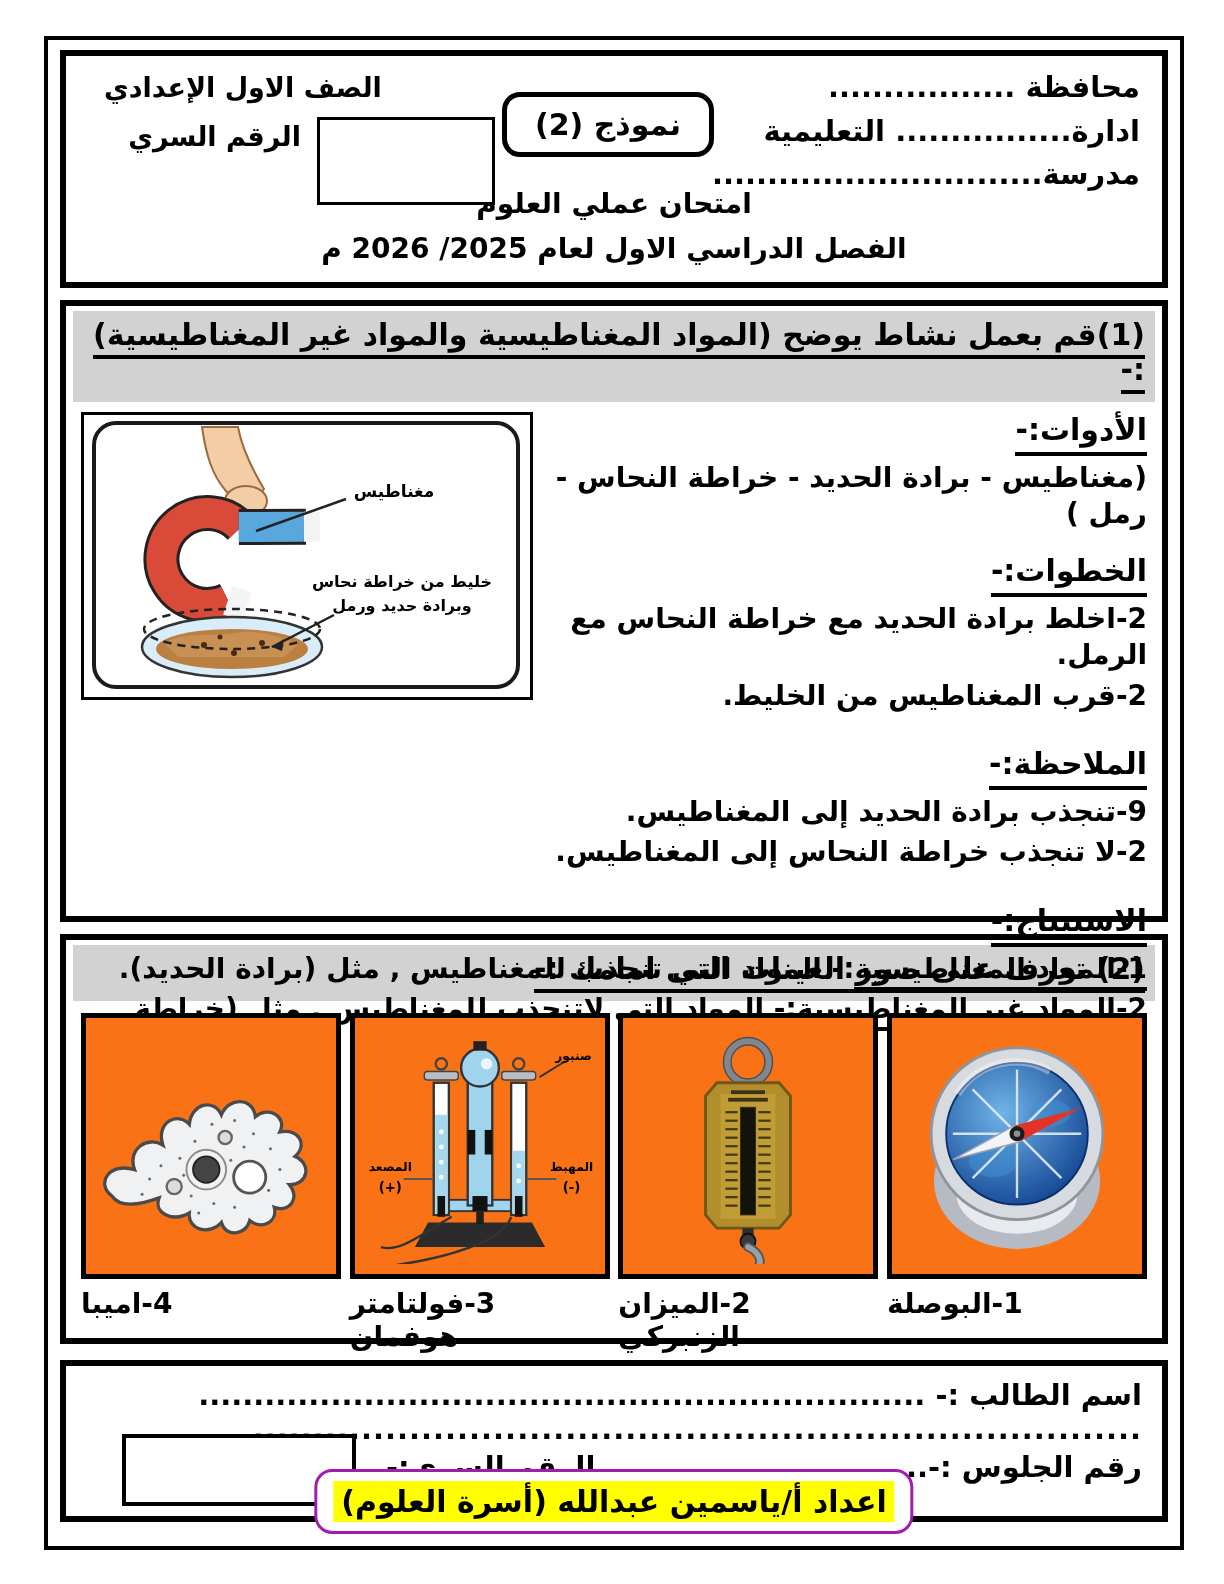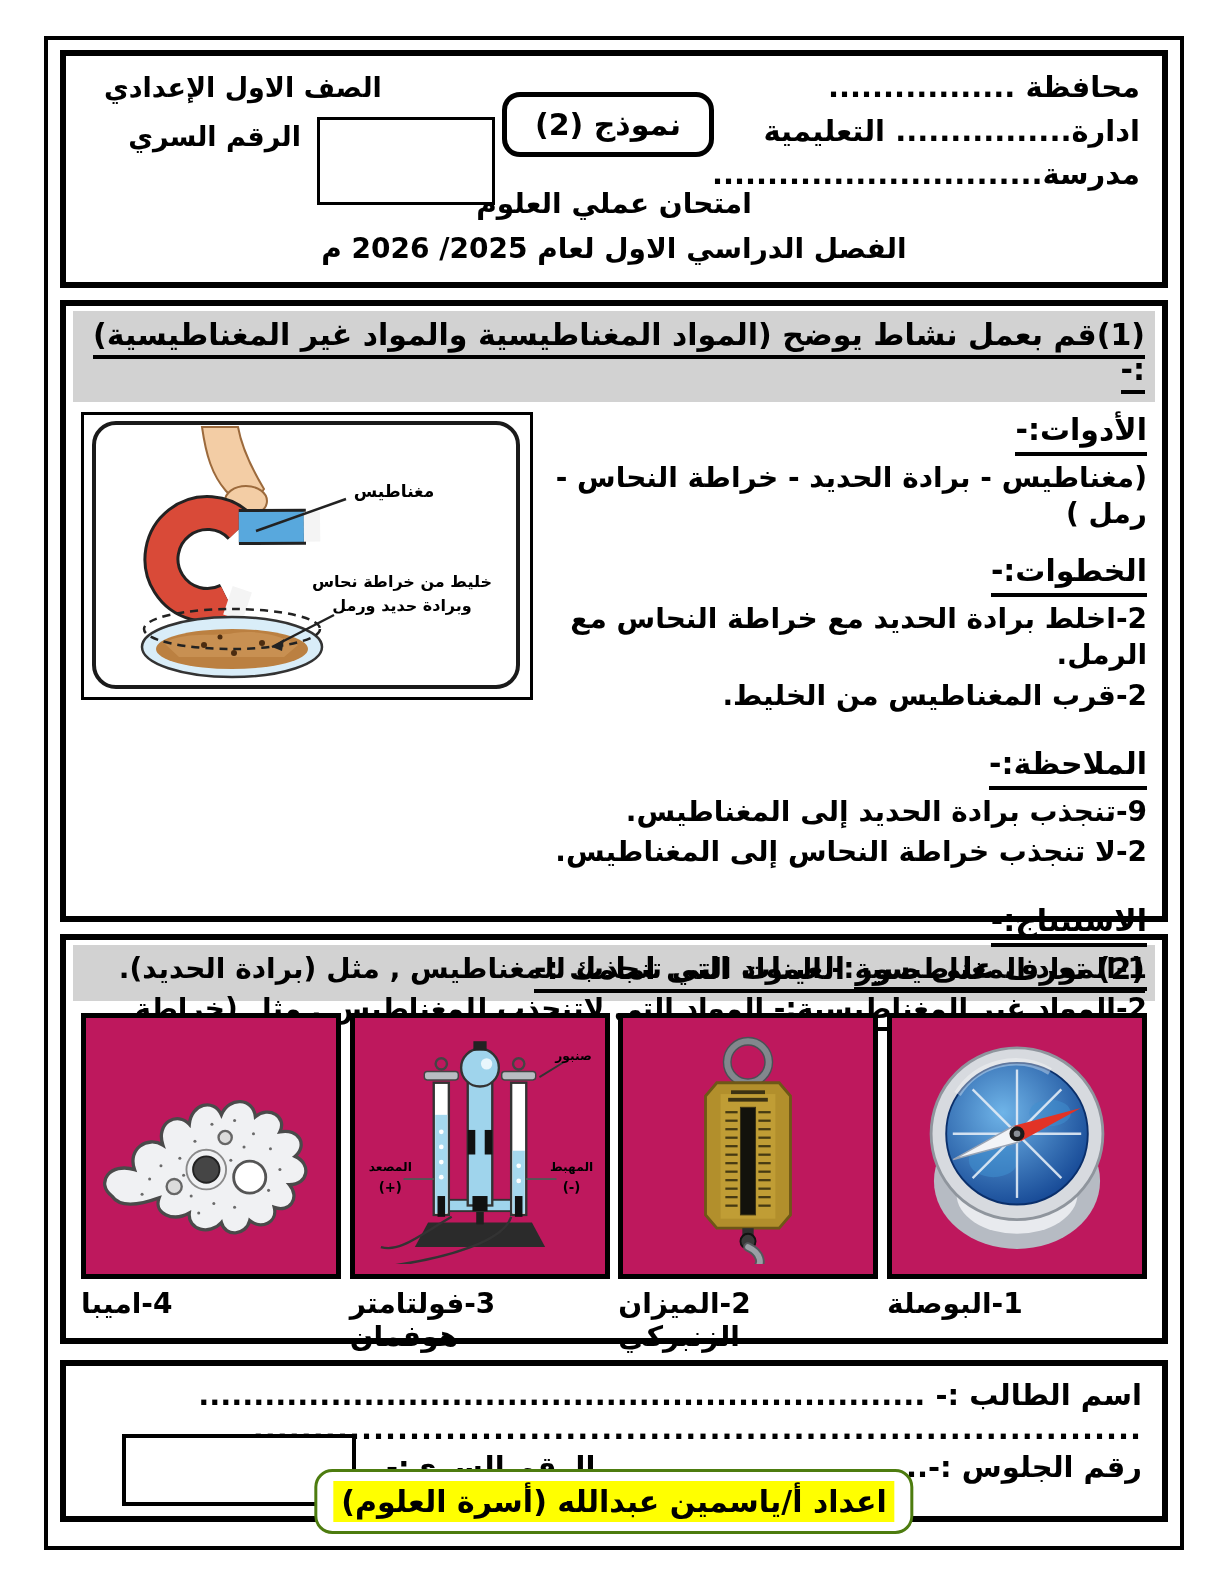--- a/index.html
+++ b/index.html
@@ -32,31 +32,31 @@
   .bar span { border-bottom: 4px solid #000; padding-bottom: 3px; }
   .sec1-body { padding: 2px 8px; font-size: 28px; line-height: 1.3; }
   .figure-box { float: left; width: 452px; height: 288px; border: 3px solid #000; margin: 8px 10px 8px 0; background: #fff; }
   .h { display: inline-block; font-size: 30px; border-bottom: 4px solid #000; padding-bottom: 3px; }
   .mt1 { margin-top: 6px; } .mt2 { margin-top: 18px; padding-left: 7px; } .mt3 { margin-top: 30px; }
   .ln { margin-top: 4px; }
   .u { border-bottom: 4px solid #000; padding-bottom: 2px; }
   .sec2 { height: 410px; }
   .samples { display: flex; justify-content: space-between; padding: 12px 8px 0; }
   .sample { width: 260px; }
-  .sample-box { width: 260px; height: 266px; border: 5px solid #000; display: flex; align-items: center; justify-content: center; background: #be185d; }
+  .sample-box { width: 260px; height: 266px; border: 5px solid #000; display: flex; align-items: center; justify-content: center; background: #f97316; }
   .caption { text-align: left; font-size: 28px; margin-top: 8px; }
   
   .student { border: 6px solid #000; margin-top: 16px; height: 162px; position: relative; padding: 12px 20px; font-size: 29px; }
   .dotline { letter-spacing: 1px; }
   .seat-line { margin-top: 4px; }
   .gapx { display: inline-block; width: 70px; }
   .secret-box2 { position: absolute; left: 56px; bottom: 10px; width: 234px; height: 72px; border: 4px solid #000; background: #fff; }
   .credit {
     position: absolute; bottom: -18px; left: 50%; transform: translateX(-50%);
-    background: #fff; border: 3px solid #4d7c0f; border-radius: 18px; padding: 9px 16px; z-index: 5; white-space: nowrap;
+    background: #fff; border: 3px solid #a21caf; border-radius: 18px; padding: 9px 16px; z-index: 5; white-space: nowrap;
   }
   .credit span { background: #ffff00; font-size: 30px; padding: 3px 8px; display: inline-block; }
   svg text { font-family: "DejaVu Sans", sans-serif; font-weight: bold; }
 </style>
 </head>
 <body>
 
 <div class="page">
 
   <div class="header">

